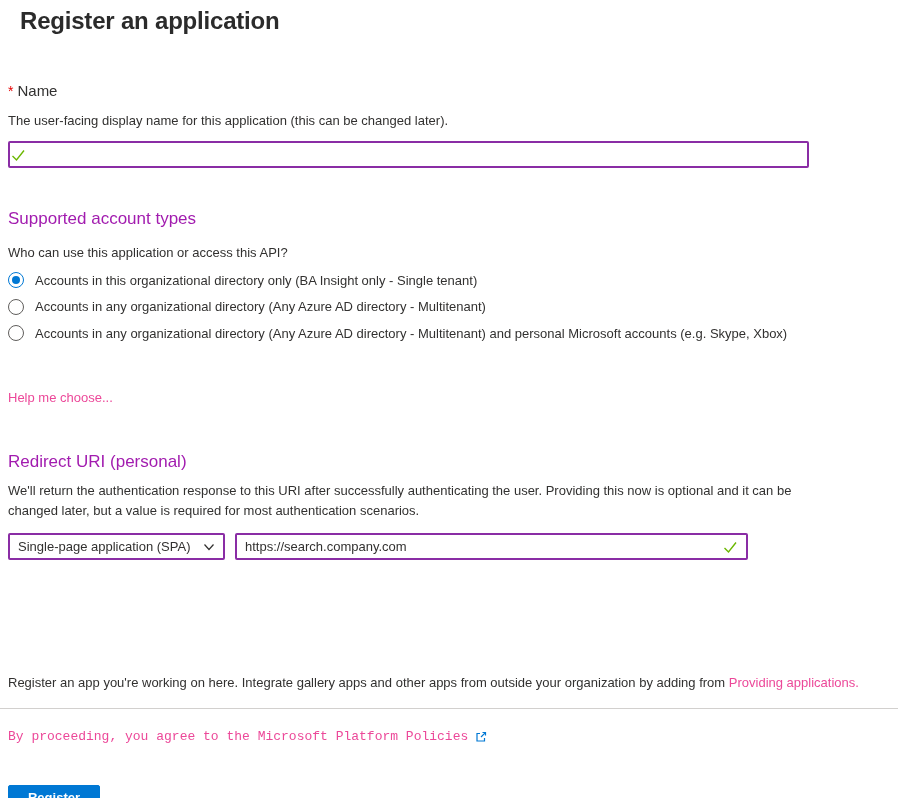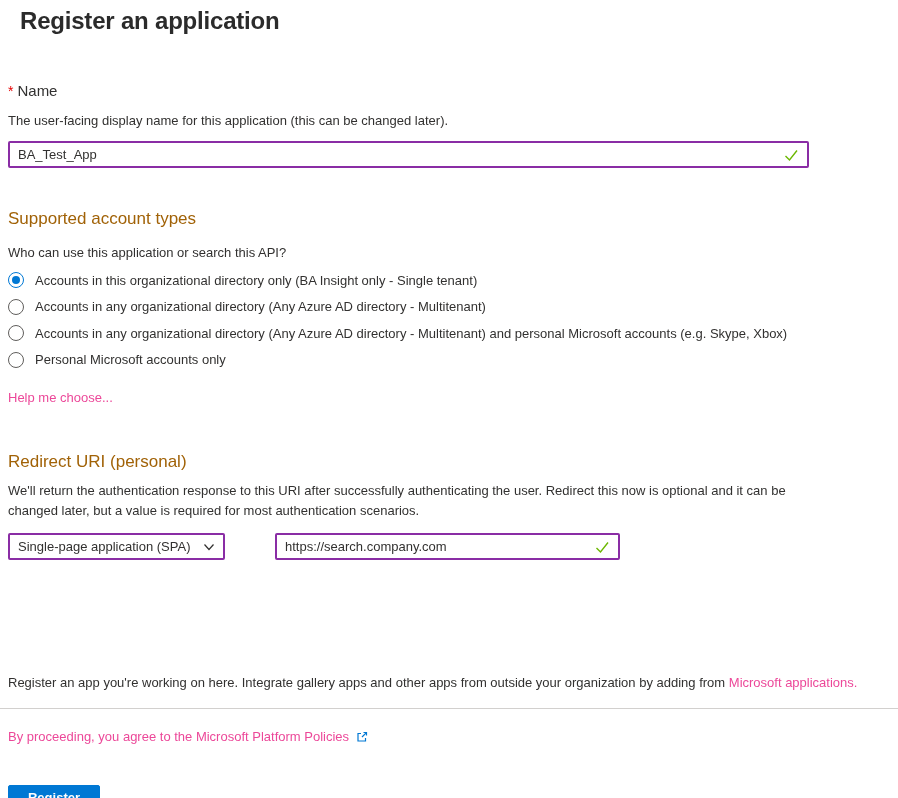--- a/index.html
+++ b/index.html
@@ -41,21 +41,21 @@
     flex: 1 1 auto;
     font-family: "Liberation Sans", "DejaVu Sans", sans-serif;
     font-size: 13px;
     color: #323130;
     padding: 0 8px;
     height: 100%;
     background: transparent;
   }
   .valid-check { flex: 0 0 auto; width: 16px; height: 16px; margin-right: 8px; }
 
-  .section-heading { left: 8px; font-size: 17px; font-weight: 400; color: #a16207; }
+  .section-heading { left: 8px; font-size: 17px; font-weight: 400; color: #a21caf; }
   .sat-heading { top: 209px; }
   .sat-question { left: 8px; top: 245px; font-size: 13px; }
 
   .radio-group { left: 8px; top: 270px; display: flex; flex-direction: column; }
   .radio-row {
     display: flex;
     align-items: center;
     height: 20px;
     margin-bottom: 6.5px;
     cursor: pointer;
@@ -86,25 +86,25 @@
     border: 2px solid #8a2da5;
     border-radius: 2px;
     display: flex; align-items: center;
     padding: 4px 8px;
     cursor: pointer;
     background: #fff;
     margin-right: 10px;
   }
   .dropdown-text { flex: 1 1 auto; font-size: 13px; color: #323130; white-space: nowrap; overflow: hidden; }
   .chevron-icon { flex: 0 0 auto; width: 12px; height: 12px; margin-left: 6px; }
-  .uri-input-wrap { width: 345px; height: 27px; border-width: 2px; margin-left: 40px; }
+  .uri-input-wrap { width: 513px; height: 27px; border-width: 2px; }
 
   .footer-note { left: 8px; top: 675px; font-size: 13px; color: #323130; }
   .divider { left: 0; top: 708px; width: 898px; height: 0; border-top: 1px solid #d2d0ce; }
-  .policy-row { left: 8px; top: 729px; display: flex; align-items: center; }
+  .policy-row { left: 8px; top: 729px; display: flex; align-items: center; font-family: Liberation Mono, monospace; }
   .ext-icon { width: 14px; height: 14px; margin-left: 6px; }
 
   .register-btn {
     left: 8px; top: 765px;
     min-width: 92px; height: 24px;
     background: #0078d4;
     color: #ffffff;
     border: 1px solid #0078d4;
     border-radius: 2px;
     font-family: "Liberation Sans", "DejaVu Sans", sans-serif;
@@ -118,78 +118,71 @@
 </head>
 <body>
 
 <h1 class="abs page-title">Register an application</h1>
 
 <div class="abs field-label">
   <span class="req">*</span><span>Name</span>
 </div>
 <div class="abs hint name-hint">The user-facing display name for this application (this can be changed later).</div>
 <div class="abs text-input-wrap name-input-wrap">
-  <input class="text-input" type="text" value="BA_Test_App" style="">
   <svg class="valid-check" viewBox="0 0 16 16">
     <path d="M2.5 9 L6.5 13 L14 3.5" fill="none" stroke="#6bb700" stroke-width="1.4"></path>
   </svg>
 </div>
 
 <div class="abs section-heading sat-heading">Supported account types</div>
-<div class="abs sat-question">Who can use this application or search this API?</div>
+<div class="abs sat-question">Who can use this application or access this API?</div>
 
 <div class="abs radio-group">
   <div class="radio-row selected">
     <span class="radio-circle">
         <span class="radio-dot"></span>
       </span>
     <span class="radio-label">Accounts in this organizational directory only (BA Insight only - Single tenant)</span>
   </div>
   <div class="radio-row">
     <span class="radio-circle">
         <span class="radio-dot"></span>
       </span>
     <span class="radio-label">Accounts in any organizational directory (Any Azure AD directory - Multitenant)</span>
   </div>
   <div class="radio-row">
     <span class="radio-circle">
         <span class="radio-dot"></span>
       </span>
     <span class="radio-label">Accounts in any organizational directory (Any Azure AD directory - Multitenant) and personal Microsoft accounts (e.g. Skype, Xbox)</span>
   </div>
-  <div class="radio-row">
-    <span class="radio-circle">
-        <span class="radio-dot"></span>
-      </span>
-    <span class="radio-label">Personal Microsoft accounts only</span>
-  </div>
 </div>
 
 <a class="abs link help-link" href="#">Help me choose...</a>
 
 <div class="abs section-heading ru-heading">Redirect URI (personal)</div>
-<div class="abs hint ru-hint">We'll return the authentication response to this URI after successfully authenticating the user. Redirect this now is optional and it can be changed later, but a value is required for most authentication scenarios.</div>
+<div class="abs hint ru-hint">We'll return the authentication response to this URI after successfully authenticating the user. Providing this now is optional and it can be changed later, but a value is required for most authentication scenarios.</div>
 
 <div class="abs controls-row">
   <div class="dropdown">
     <span class="dropdown-text">Single-page application (SPA)</span>
     <svg class="chevron-icon" viewBox="0 0 12 12">
       <path d="M1.5 3.5 L6 8.5 L10.5 3.5" fill="none" stroke="#323130" stroke-width="1.2"></path>
     </svg>
   </div>
   <div class="text-input-wrap uri-input-wrap">
     <input class="text-input" type="text" value="https://search.company.com" style="">
     <svg class="valid-check" viewBox="0 0 16 16">
       <path d="M2.5 9 L6.5 13 L14 3.5" fill="none" stroke="#6bb700" stroke-width="1.4"></path>
     </svg>
   </div>
 </div>
 
 <div class="abs footer-note">
-  <span>Register an app you're working on here. Integrate gallery apps and other apps from outside your organization by adding from </span><a class="link" href="#">Microsoft applications.</a>
+  <span>Register an app you're working on here. Integrate gallery apps and other apps from outside your organization by adding from </span><a class="link" href="#">Providing applications.</a>
 </div>
 
 <div class="abs divider"></div>
 
 <div class="abs policy-row">
   <a class="link" href="#">By proceeding, you agree to the Microsoft Platform Policies</a>
   <svg class="ext-icon" viewBox="0 0 14 14">
     <path d="M6 3.5 H3 V11 H10.5 V8" fill="none" stroke="#0078d4" stroke-width="1.2"></path>
     <path d="M8.5 2.5 H11.5 V5.5" fill="none" stroke="#0078d4" stroke-width="1.2"></path>
     <path d="M11.2 2.8 L7 7" fill="none" stroke="#0078d4" stroke-width="1.2"></path>

